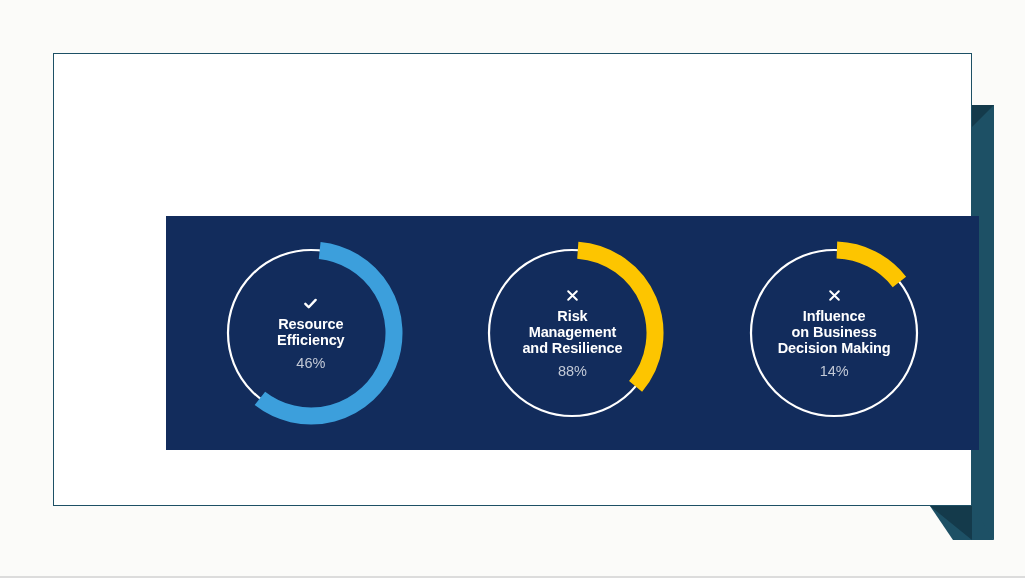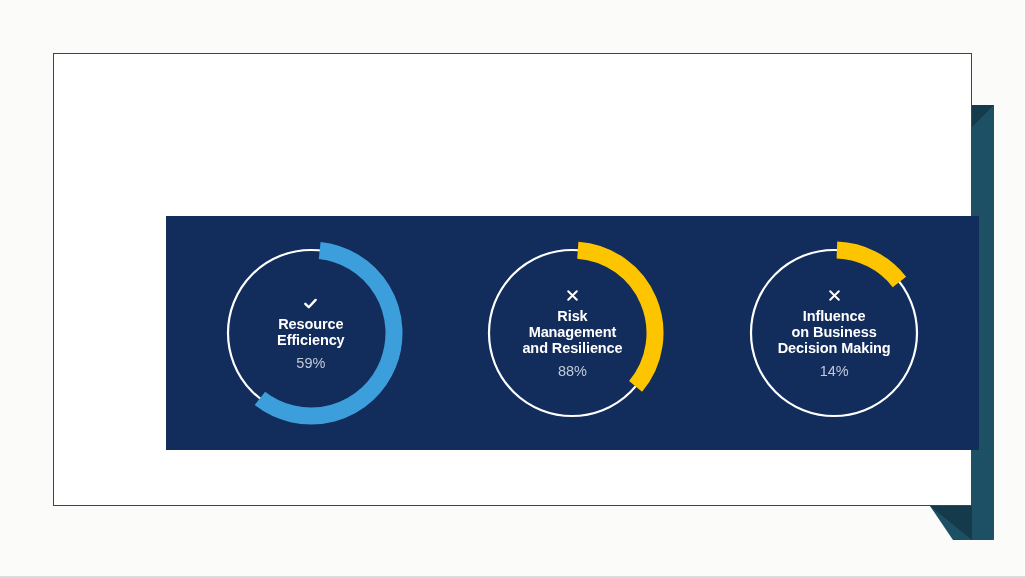--- a/index.html
+++ b/index.html
@@ -152,21 +152,21 @@
           <path id="arc-1" fill="none" stroke="#3c9fdc" stroke-width="17" stroke-linecap="butt" d="M 106.68 15.45 A 83 83 0 1 1 46.90 163.40"></path>
         </svg>
         <div class="donut-center">
           <span class="status-icon">
             <svg viewBox="0 0 16 16" aria-hidden="true">
               <path d="M2.5 8.4 L6.1 12 L13.5 4.2" fill="none" stroke="#ffffff" stroke-width="2.6" stroke-linecap="round" stroke-linejoin="round"></path>
             </svg>
           </span>
           <span class="donut-label">Resource
 Efficiency</span>
-          <span class="donut-value">59%</span>
+          <span class="donut-value">46%</span>
         </div>
       </div>
 
       <div class="donut">
         <svg viewBox="0 0 196 196">
           <circle cx="98" cy="98" r="83" fill="none" stroke="#ffffff" stroke-width="2.2"></circle>
           <path id="arc-2" fill="none" stroke="#fdc500" stroke-width="17" stroke-linecap="butt" d="M 103.79 15.20 A 83 83 0 0 1 161.58 151.35"></path>
         </svg>
         <div class="donut-center">
           <span class="status-icon">

